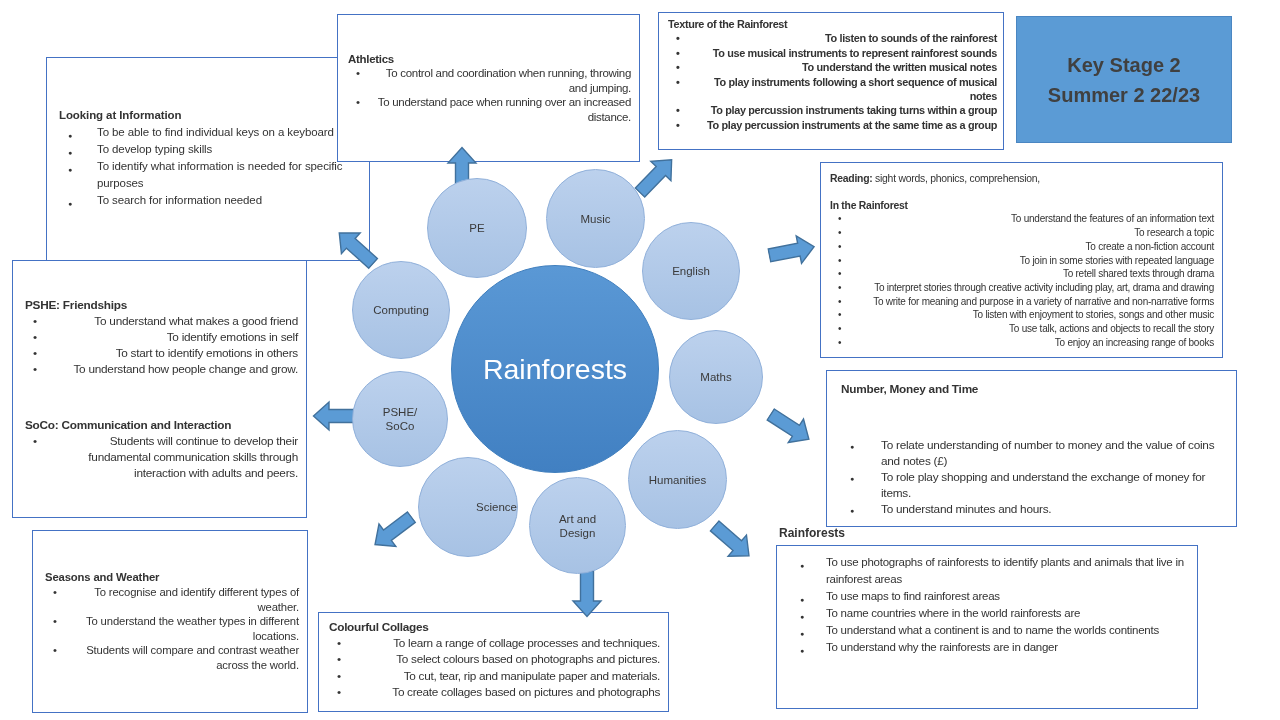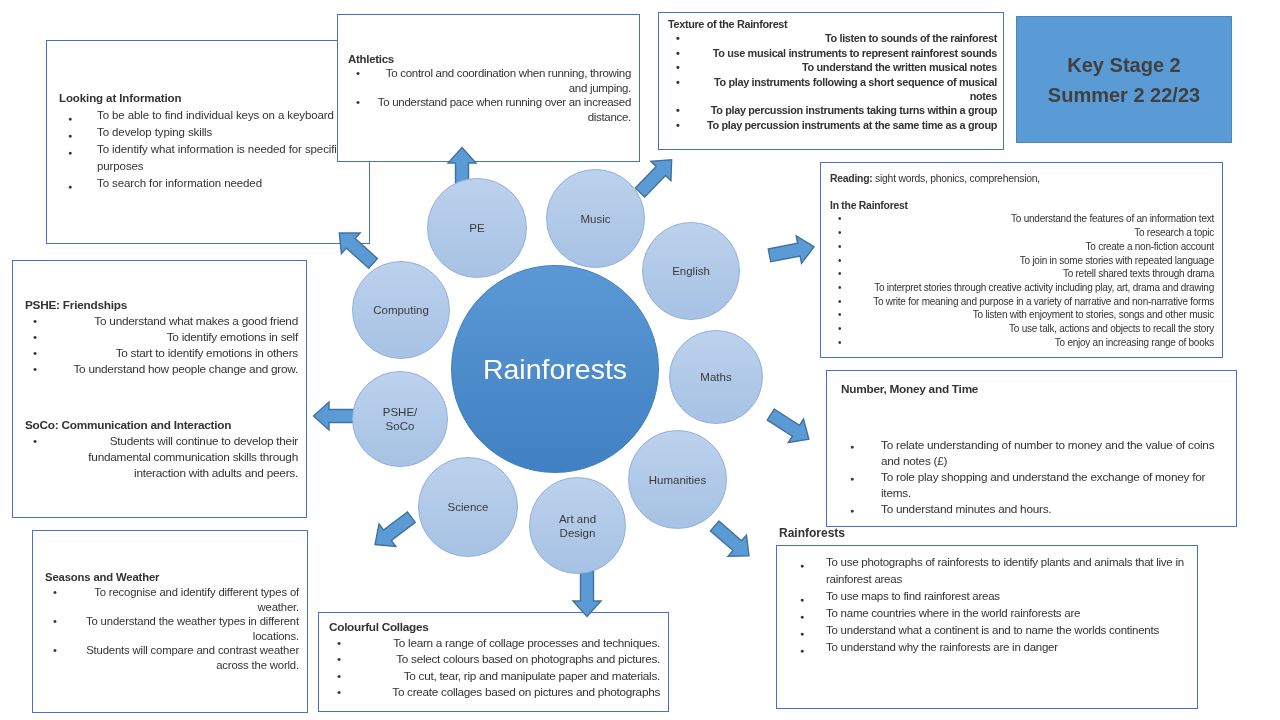--- a/index.html
+++ b/index.html
@@ -11,21 +11,21 @@
   .title{font-weight:bold;}
   .vcenter{display:flex;flex-direction:column;justify-content:center;}
 
   ul.bullets{list-style:none;margin:0;padding:0;}
   ul.bullets li{position:relative;}
   ul.small li{padding-left:22px;text-align:right;}
   ul.small li::before{content:"•";position:absolute;left:8px;}
   ul.round li{padding-left:40px;}
   ul.round li::before{content:"●";position:absolute;left:9px;font-size:7px;top:0.42em;}
 
-  .looking{left:46px;top:40px;width:324px;height:204px;padding:8px 10px 10px 12px;
+  .looking{left:46px;top:57px;width:324px;height:204px;padding:8px 10px 10px 12px;
            font-size:11.5px;line-height:17px;letter-spacing:-0.1px;}
   .looking ul li{padding-left:38px;}
 
   .athletics{left:337px;top:14px;width:303px;height:148px;padding:8px 8px 8px 10px;
              font-size:11.5px;line-height:14.5px;letter-spacing:-0.3px;}
 
   .texture{left:658px;top:12px;width:346px;height:138px;padding:4px 6px 4px 9px;
            font-size:10.9px;line-height:14.4px;font-weight:bold;letter-spacing:-0.35px;}
 
   .keystage{left:1016px;top:16px;width:216px;height:127px;background:#5B9BD5;
@@ -247,21 +247,21 @@
   </div>
   <div class="circle sat" style="left:669px;top:330px;width:94px;height:94px;">
     <span>Maths</span>
   </div>
   <div class="circle sat" style="left:628px;top:430px;width:99px;height:99px;">
     <span>Humanities</span>
   </div>
   <div class="circle sat" style="left:529px;top:477px;width:97px;height:97px;">
     <span>Art and Design</span>
   </div>
-  <div class="circle sat" style="left:418px;top:457px;width:100px;height:100px;">
+  <div class="circle sat" style="left:418px;top:457px;width:100px;height:100px;justify-content:flex-end;">
     <span>Science</span>
   </div>
   <div class="circle sat" style="left:352px;top:371px;width:96px;height:96px;">
     <span>PSHE/ SoCo</span>
   </div>
   <div class="circle sat" style="left:352px;top:261px;width:98px;height:98px;">
     <span>Computing</span>
   </div>
 
 </div>

